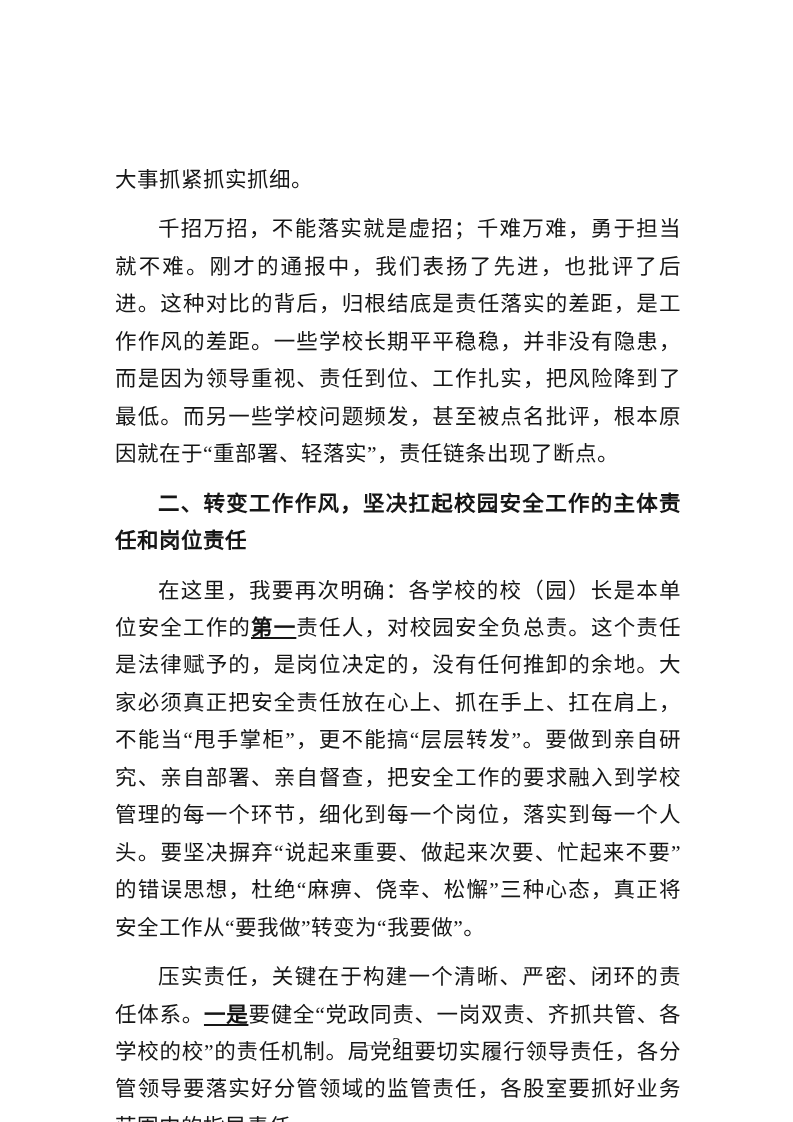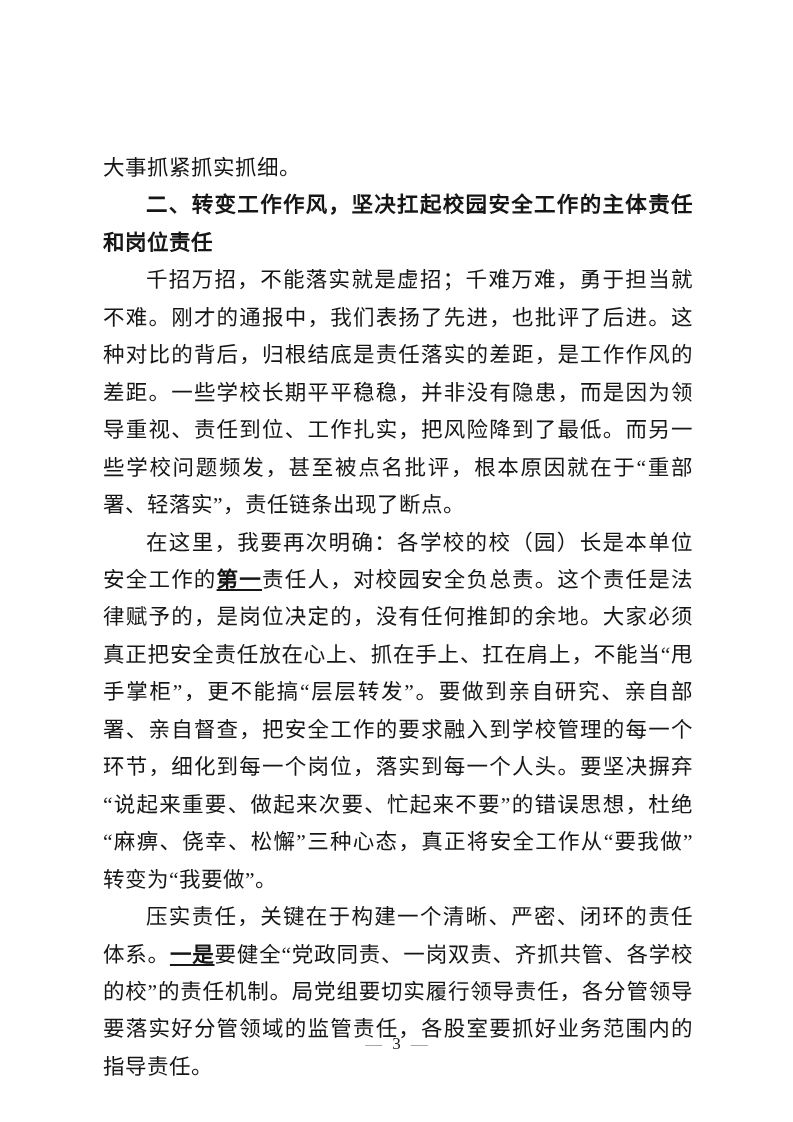--- a/index.html
+++ b/index.html
@@ -20,21 +20,21 @@
     position: absolute;
     left: 103px;
     top: 150px;
     width: 590px;
     font-size: 21.5px;
     line-height: 37.45px;
     text-align: justify;
     letter-spacing: 0.5px;
   }
   .para {
-    margin: 0;
+    margin: 12px;
     padding: 0;
     text-indent: 2em;
   }
   .para.no-indent {
     text-indent: 0;
   }
   .para.heading {
     font-weight: bold;
     font-family: "Liberation Sans", "DejaVu Sans", sans-serif;
   }
@@ -64,23 +64,23 @@
 </style>
 </head>
 <body>
 
 <div class="page">
 
   <div class="doc-body">
 
     <p class="para no-indent">大事抓紧抓实抓细。</p>
 
+    <p class="para">千招万招，不能落实就是虚招；千难万难，勇于担当就不难。刚才的通报中，我们表扬了先进，也批评了后进。这种对比的背后，归根结底是责任落实的差距，是工作作风的差距。一些学校长期平平稳稳，并非没有隐患，而是因为领导重视、责任到位、工作扎实，把风险降到了最低。而另一些学校问题频发，甚至被点名批评，根本原因就在于“重部署、轻落实”，责任链条出现了断点。</p>
+
     <p class="para heading">二、转变工作作风，坚决扛起校园安全工作的主体责任和岗位责任</p>
-
-    <p class="para">千招万招，不能落实就是虚招；千难万难，勇于担当就不难。刚才的通报中，我们表扬了先进，也批评了后进。这种对比的背后，归根结底是责任落实的差距，是工作作风的差距。一些学校长期平平稳稳，并非没有隐患，而是因为领导重视、责任到位、工作扎实，把风险降到了最低。而另一些学校问题频发，甚至被点名批评，根本原因就在于“重部署、轻落实”，责任链条出现了断点。</p>
 
     <p class="para"><span>在这里，我要再次明确：各学校的校（园）长是本单位安全工作的</span><span class="emph-bold">第一</span><span>责任人，对校园安全负总责。这个责任是法律赋予的，是岗位决定的，没有任何推卸的余地。大家必须真正把安全责任放在心上、抓在手上、扛在肩上，不能当“甩手掌柜”，更不能搞“层层转发”。要做到亲自研究、亲自部署、亲自督查，把安全工作的要求融入到学校管理的每一个环节，细化到每一个岗位，落实到每一个人头。要坚决摒弃“说起来重要、做起来次要、忙起来不要”的错误思想，杜绝“麻痹、侥幸、松懈”三种心态，真正将安全工作从“要我做”转变为“我要做”。</span></p>
 
     <p class="para"><span>压实责任，关键在于构建一个清晰、严密、闭环的责任体系。</span><span class="emph-bold">一是</span><span>要健全“党政同责、一岗双责、齐抓共管、各学校的校”的责任机制。局党组要切实履行领导责任，各分管领导要落实好分管领域的监管责任，各股室要抓好业务范围内的指导责任。</span></p>
 
   </div>
 
   <div class="page-footer">
     <span class="footer-dash">—</span><span class="footer-num">3</span><span class="footer-dash">—</span>
   </div>

